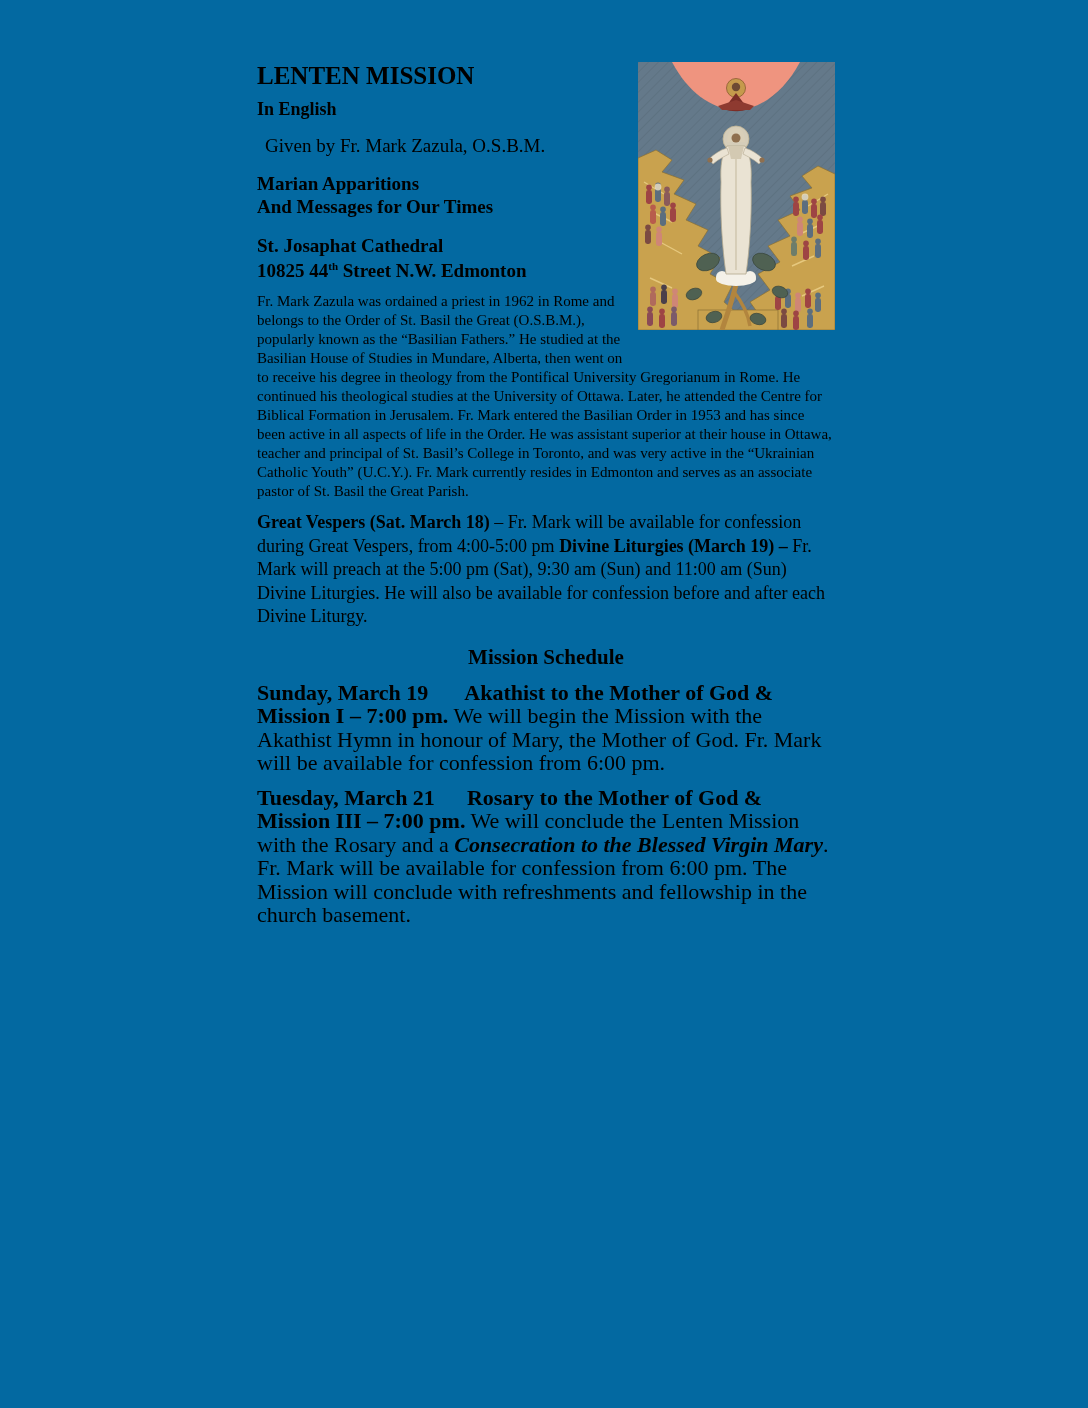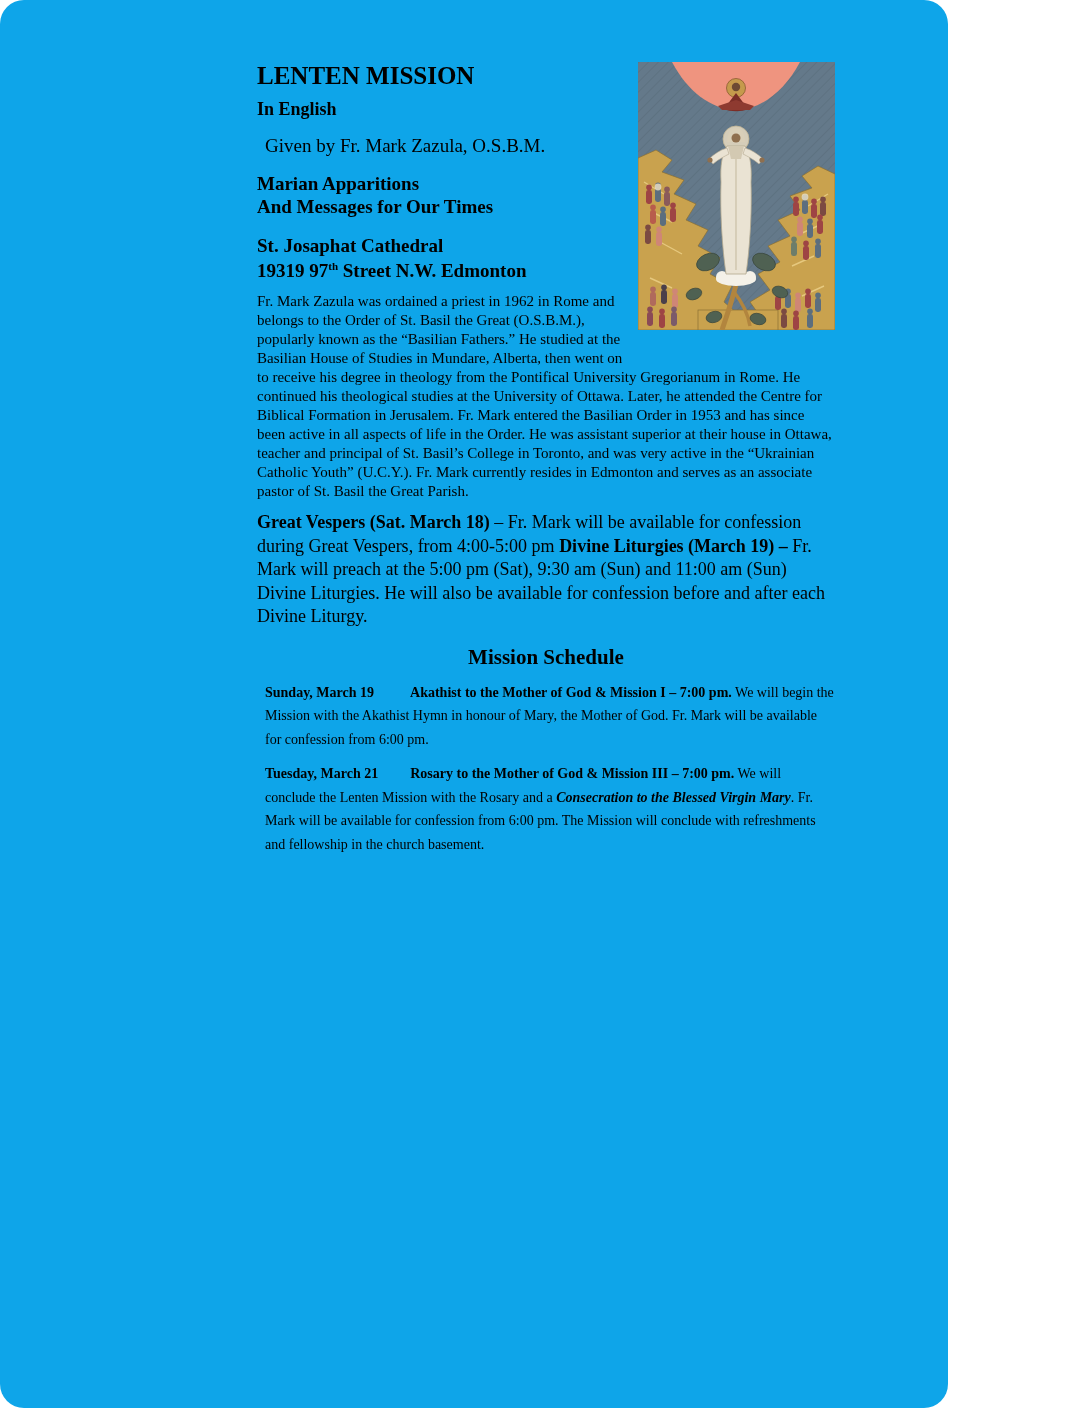--- a/index.html
+++ b/index.html
@@ -1,23 +1,22 @@
 <!DOCTYPE html>
 <html style="--icon-sky: #64798a; --icon-arch: #ef947f; --icon-hills: #c9a24e; --icon-robe: #eae3d3; --icon-cloud: #f4f1e8; --icon-leaves: #4f6152; --icon-halo_gold: #c59a4c; --icon-figure_red: #9e4444; --icon-figure_blue: #5c6e7e; --icon-figure_pink: #cf8676;"><head>
 <meta charset="utf-8">
 <style>
   html,body{margin:0;padding:0;background:#ffffff;}
   .page{
     position:relative;
-    width:948px;height:1408px;
-    background:#0ea5e9;
+    width:1088px;height:1408px;
+    background:#0369a1;
     font-family:"Liberation Serif","DejaVu Serif",serif;
     color:#000;
     overflow:hidden;
-    border-radius:24px;
   }
   .content{
     position:absolute;
     left:257px;top:62px;
     width:578px;
   }
   .icon-figure{
     float:right;
     width:197px;height:268px;
     margin:0 0 24px 14px;
@@ -57,22 +56,22 @@
   .section-heading{
     font-size:21px;font-weight:bold;line-height:24px;
     text-align:center;
     margin:0 0 12px 0;
   }
   .body-para{
     font-size:18px;line-height:23.5px;
     margin:0 0 16px 0;
   }
   .mission-item{
-    font-size:14px;line-height:23.5px;
-    margin:0 0 11px 8px;
+    font-size:22px;line-height:23.5px;
+    margin:0 0 11px 0;
   }
   .b{font-weight:bold;}
   .i{font-style:italic;}
   .gap{display:inline-block;height:1px;}
   
   .sky{fill:var(--icon-sky,#64798a);}
   .arch{fill:var(--icon-arch,#ef947f);}
   .hills{fill:var(--icon-hills,#c9a24e);stroke:#8a7034;stroke-width:.7;}
   .robe{fill:var(--icon-robe,#eae3d3);}
   .cloud{fill:var(--icon-cloud,#f4f1e8);}
@@ -178,21 +177,21 @@
 
     <h1 class="doc-title">LENTEN MISSION</h1>
     <p class="subtitle">In English</p>
     <p class="given-by">Given by Fr. Mark Zazula, O.S.B.M.</p>
     <p class="theme">
       <span>Marian Apparitions</span><br>
       <span>And Messages for Our Times</span>
     </p>
     <p class="venue">
       <span>St. Josaphat Cathedral</span><br>
-      <span><span>19319 97</span><sup>th</sup><span> Street N.W. Edmonton</span></span>
+      <span><span>10825 44</span><sup>th</sup><span> Street N.W. Edmonton</span></span>
     </p>
 
     <p class="bio">Fr. Mark Zazula was ordained a priest in 1962 in Rome and belongs to the Order of St. Basil the Great (O.S.B.M.), popularly known as the “Basilian Fathers.” He studied at the Basilian House of Studies in Mundare, Alberta, then went on to receive his degree in theology from the Pontifical University Gregorianum in Rome. He continued his theological studies at the University of Ottawa. Later, he attended the Centre for Biblical Formation in Jerusalem. Fr. Mark entered the Basilian Order in 1953 and has since been active in all aspects of life in the Order. He was assistant superior at their house in Ottawa, teacher and principal of St. Basil’s College in Toronto, and was very active in the “Ukrainian Catholic Youth” (U.C.Y.). Fr. Mark currently resides in Edmonton and serves as an associate pastor of St. Basil the Great Parish.</p>
 
     <p class="body-para"><span class="b">Great Vespers (Sat. March 18)</span><span> – Fr. Mark will be available for confession during Great Vespers, from 4:00-5:00 pm </span><span class="b">Divine Liturgies (March 19) –</span><span> Fr. Mark will preach at the 5:00 pm (Sat), 9:30 am (Sun) and 11:00 am (Sun) Divine Liturgies. He will also be available for confession before and after each Divine Liturgy.</span></p>
 
     <h2 class="section-heading">Mission Schedule</h2>
     <p class="mission-item"><span class="b">Sunday, March 19</span><span class="gap" style="width: 36px;"></span><span class="b">Akathist to the Mother of God &amp; Mission I – 7:00 pm.</span><span> We will begin the Mission with the Akathist Hymn in honour of Mary, the Mother of God. Fr. Mark will be available for confession from 6:00 pm.</span></p>
     <p class="mission-item"><span class="b">Tuesday, March 21</span><span class="gap" style="width: 32px;"></span><span class="b">Rosary to the Mother of God &amp; Mission III – 7:00 pm.</span><span> We will conclude the Lenten Mission with the Rosary and a </span><span class="b i">Consecration to the Blessed Virgin Mary</span><span>. Fr. Mark will be available for confession from 6:00 pm. The Mission will conclude with refreshments and fellowship in the church basement.</span></p>
 

